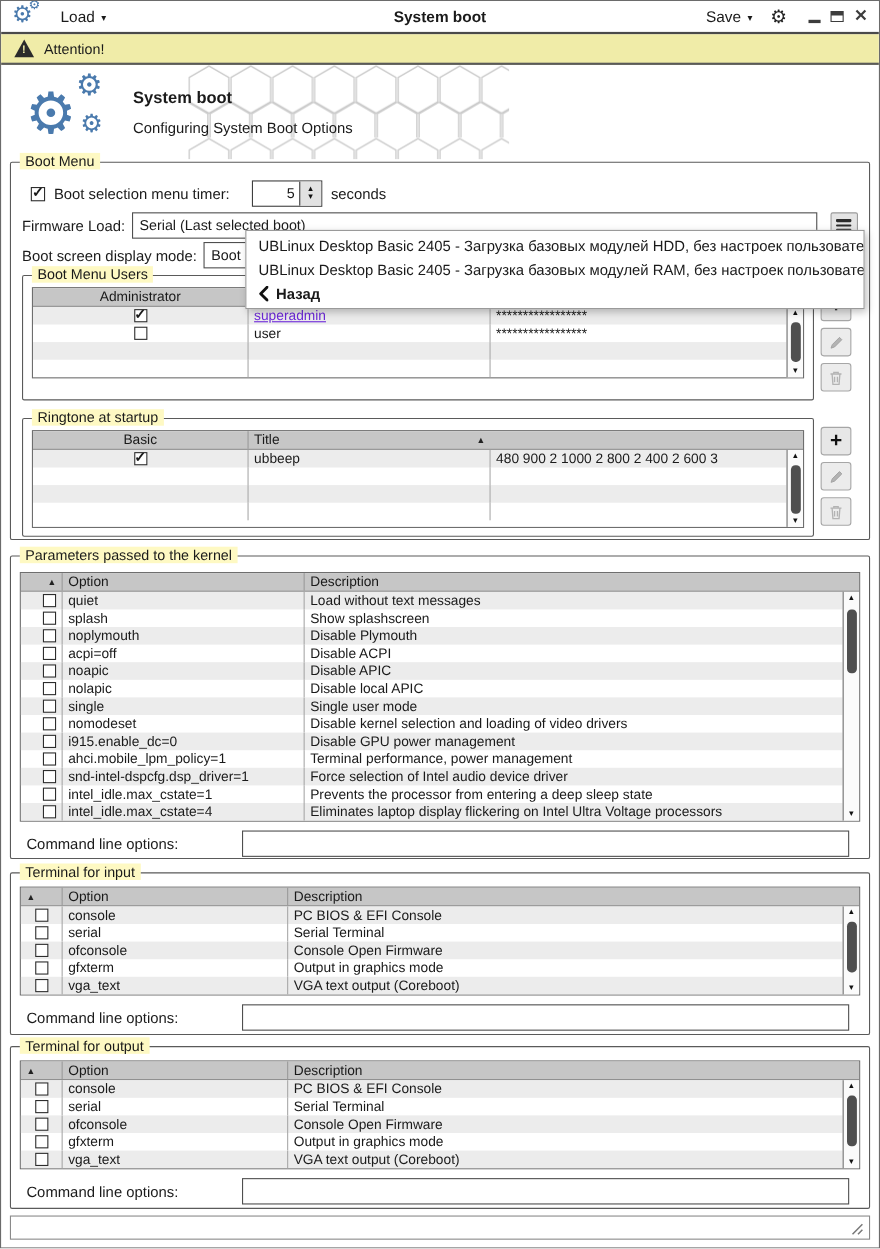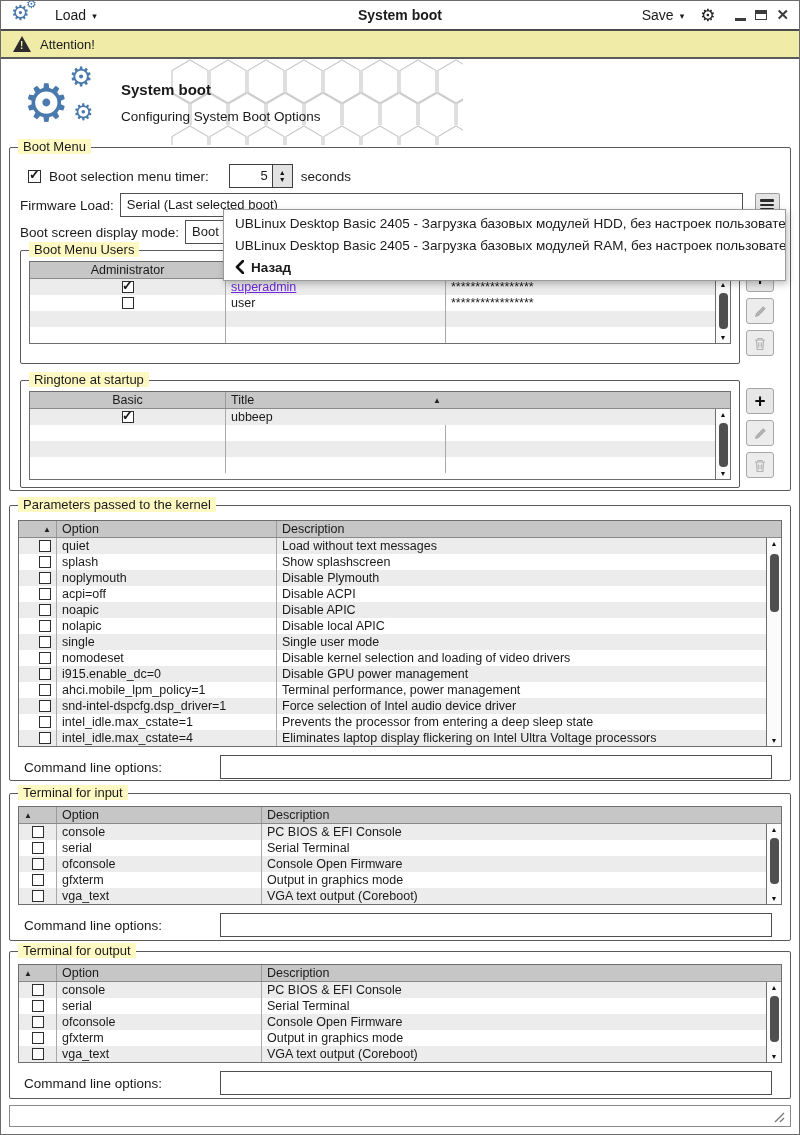--- a/index.html
+++ b/index.html
@@ -294,20 +294,21 @@
           </div>
           <div class="tbody" style="height:64px">
             <div class="rows">
               <div class="tr odd">
                 <div class="td r-c1 ctr">
                     <span class="cb">
                       <span>✓</span>
                     </span>
                   </div>
                 <div class="td r-c2">ubbeep</div>
+                <div class="td r-c3">480 900 2 1000 2 800 2 400 2 600 3</div>
               </div>
               <div class="tr">
                   <div class="td r-c1"></div>
                   <div class="td r-c2"></div>
                   <div class="td r-c3"></div>
                 </div>
               <div class="tr odd">
                   <div class="td r-c1"></div>
                   <div class="td r-c2"></div>
                   <div class="td r-c3"></div>

